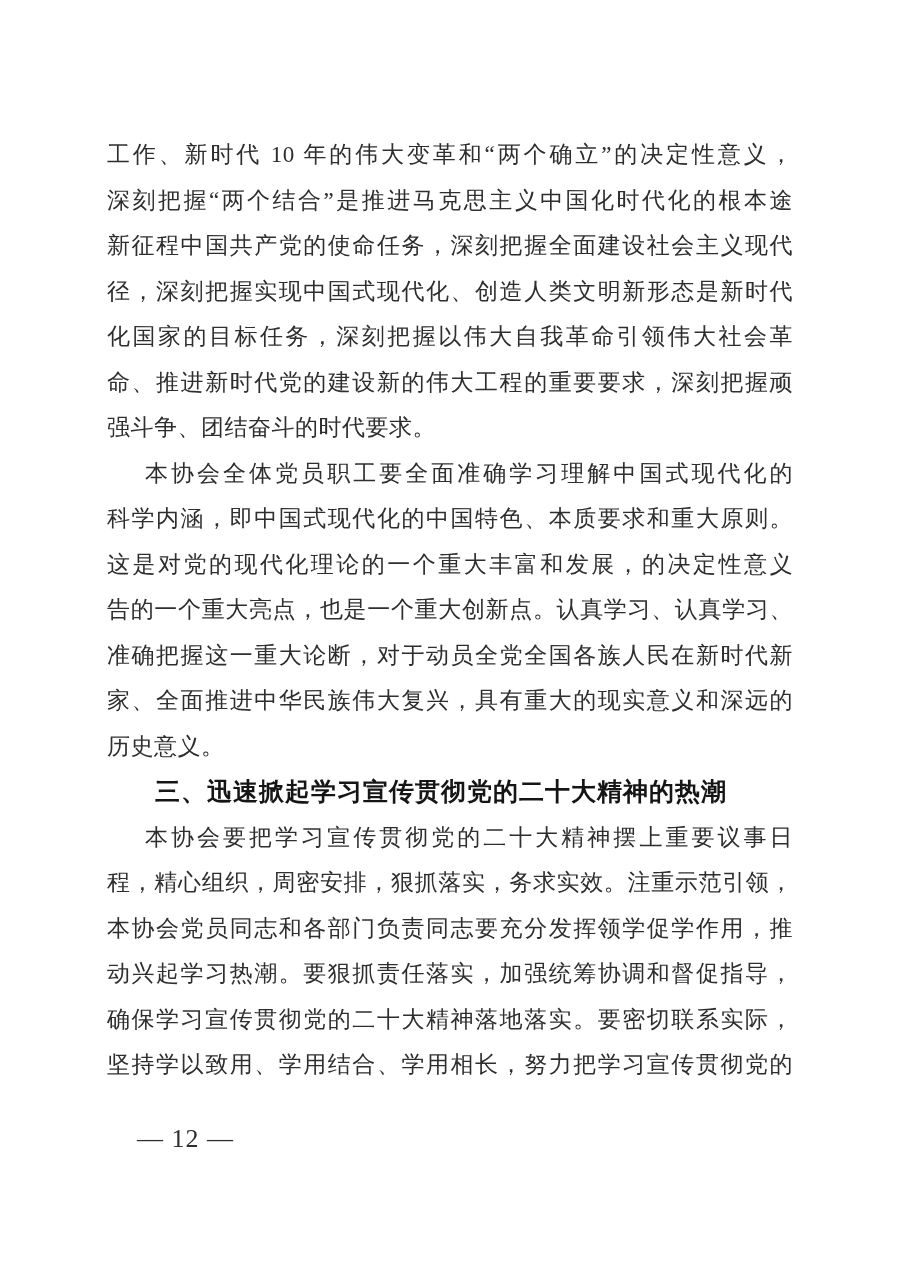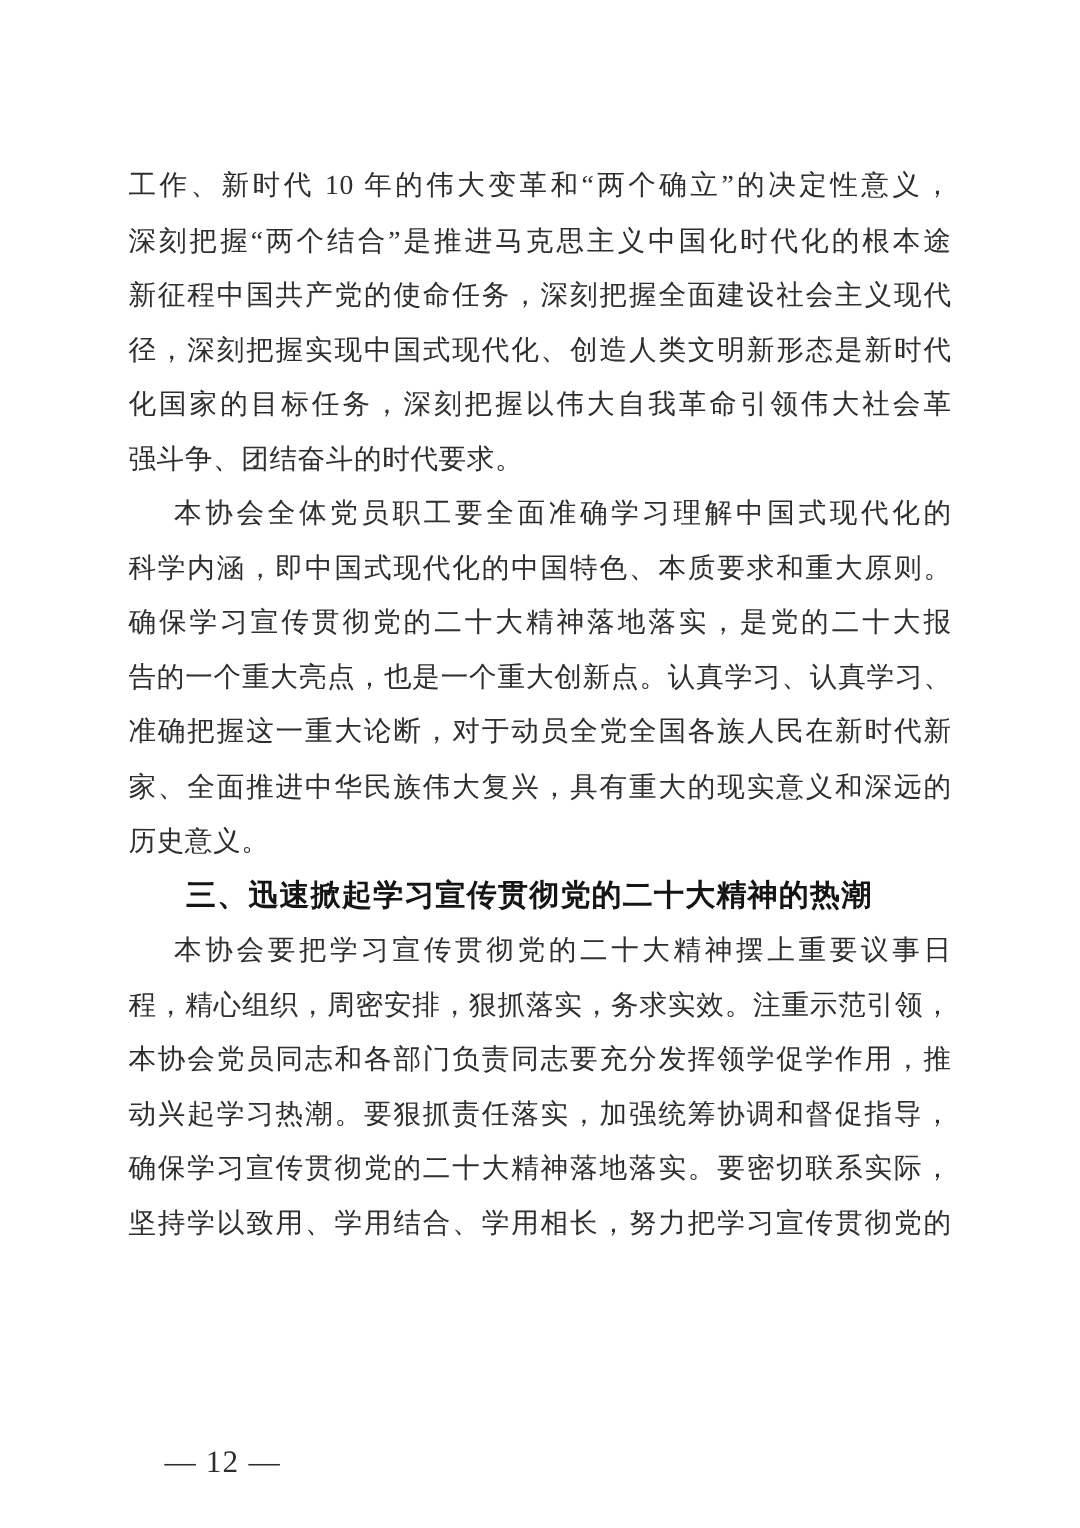--- a/index.html
+++ b/index.html
@@ -42,41 +42,42 @@
     font-size: 25px;
     color: #151515;
     padding-left: 48px;
     text-align: right;
     text-align-last: left;
     letter-spacing: 1px;
   }
   .footer {
     position: absolute;
     left: 137px;
-    top: 1204px;
+    top: 1124px;
     font-size: 26px;
     color: #2e2e2e;
     font-family: "Liberation Serif", serif;
     letter-spacing: 1px;
   }
 </style>
 </head>
 <body>
 
 <div class="page">
   <div class="text-block">
       <div class="line fill">工作、新时代 10 年的伟大变革和“两个确立”的决定性意义，</div>
       <div class="line fill">深刻把握“两个结合”是推进马克思主义中国化时代化的根本途</div>
       <div class="line fill">新征程中国共产党的使命任务，深刻把握全面建设社会主义现代</div>
       <div class="line fill">径，深刻把握实现中国式现代化、创造人类文明新形态是新时代</div>
       <div class="line fill">化国家的目标任务，深刻把握以伟大自我革命引领伟大社会革</div>
+      <div class="line fill">命、推进新时代党的建设新的伟大工程的重要要求，深刻把握顽</div>
       <div class="line">强斗争、团结奋斗的时代要求。</div>
       <div class="line fill indent">本协会全体党员职工要全面准确学习理解中国式现代化的</div>
       <div class="line fill">科学内涵，即中国式现代化的中国特色、本质要求和重大原则。</div>
-      <div class="line fill">确保学习宣传贯彻党的二十大精神落地落实，是党的二十大报</div>
+      <div class="line fill">这是对党的现代化理论的一个重大丰富和发展，的决定性意义</div>
       <div class="line fill">告的一个重大亮点，也是一个重大创新点。认真学习、认真学习、</div>
       <div class="line fill">准确把握这一重大论断，对于动员全党全国各族人民在新时代新</div>
       <div class="line fill">家、全面推进中华民族伟大复兴，具有重大的现实意义和深远的</div>
       <div class="line">历史意义。</div>
       <div class="line heading">三、迅速掀起学习宣传贯彻党的二十大精神的热潮</div>
       <div class="line fill indent">本协会要把学习宣传贯彻党的二十大精神摆上重要议事日</div>
       <div class="line fill">程，精心组织，周密安排，狠抓落实，务求实效。注重示范引领，</div>
       <div class="line fill">本协会党员同志和各部门负责同志要充分发挥领学促学作用，推</div>
       <div class="line fill">动兴起学习热潮。要狠抓责任落实，加强统筹协调和督促指导，</div>
       <div class="line fill">确保学习宣传贯彻党的二十大精神落地落实。要密切联系实际，</div>

